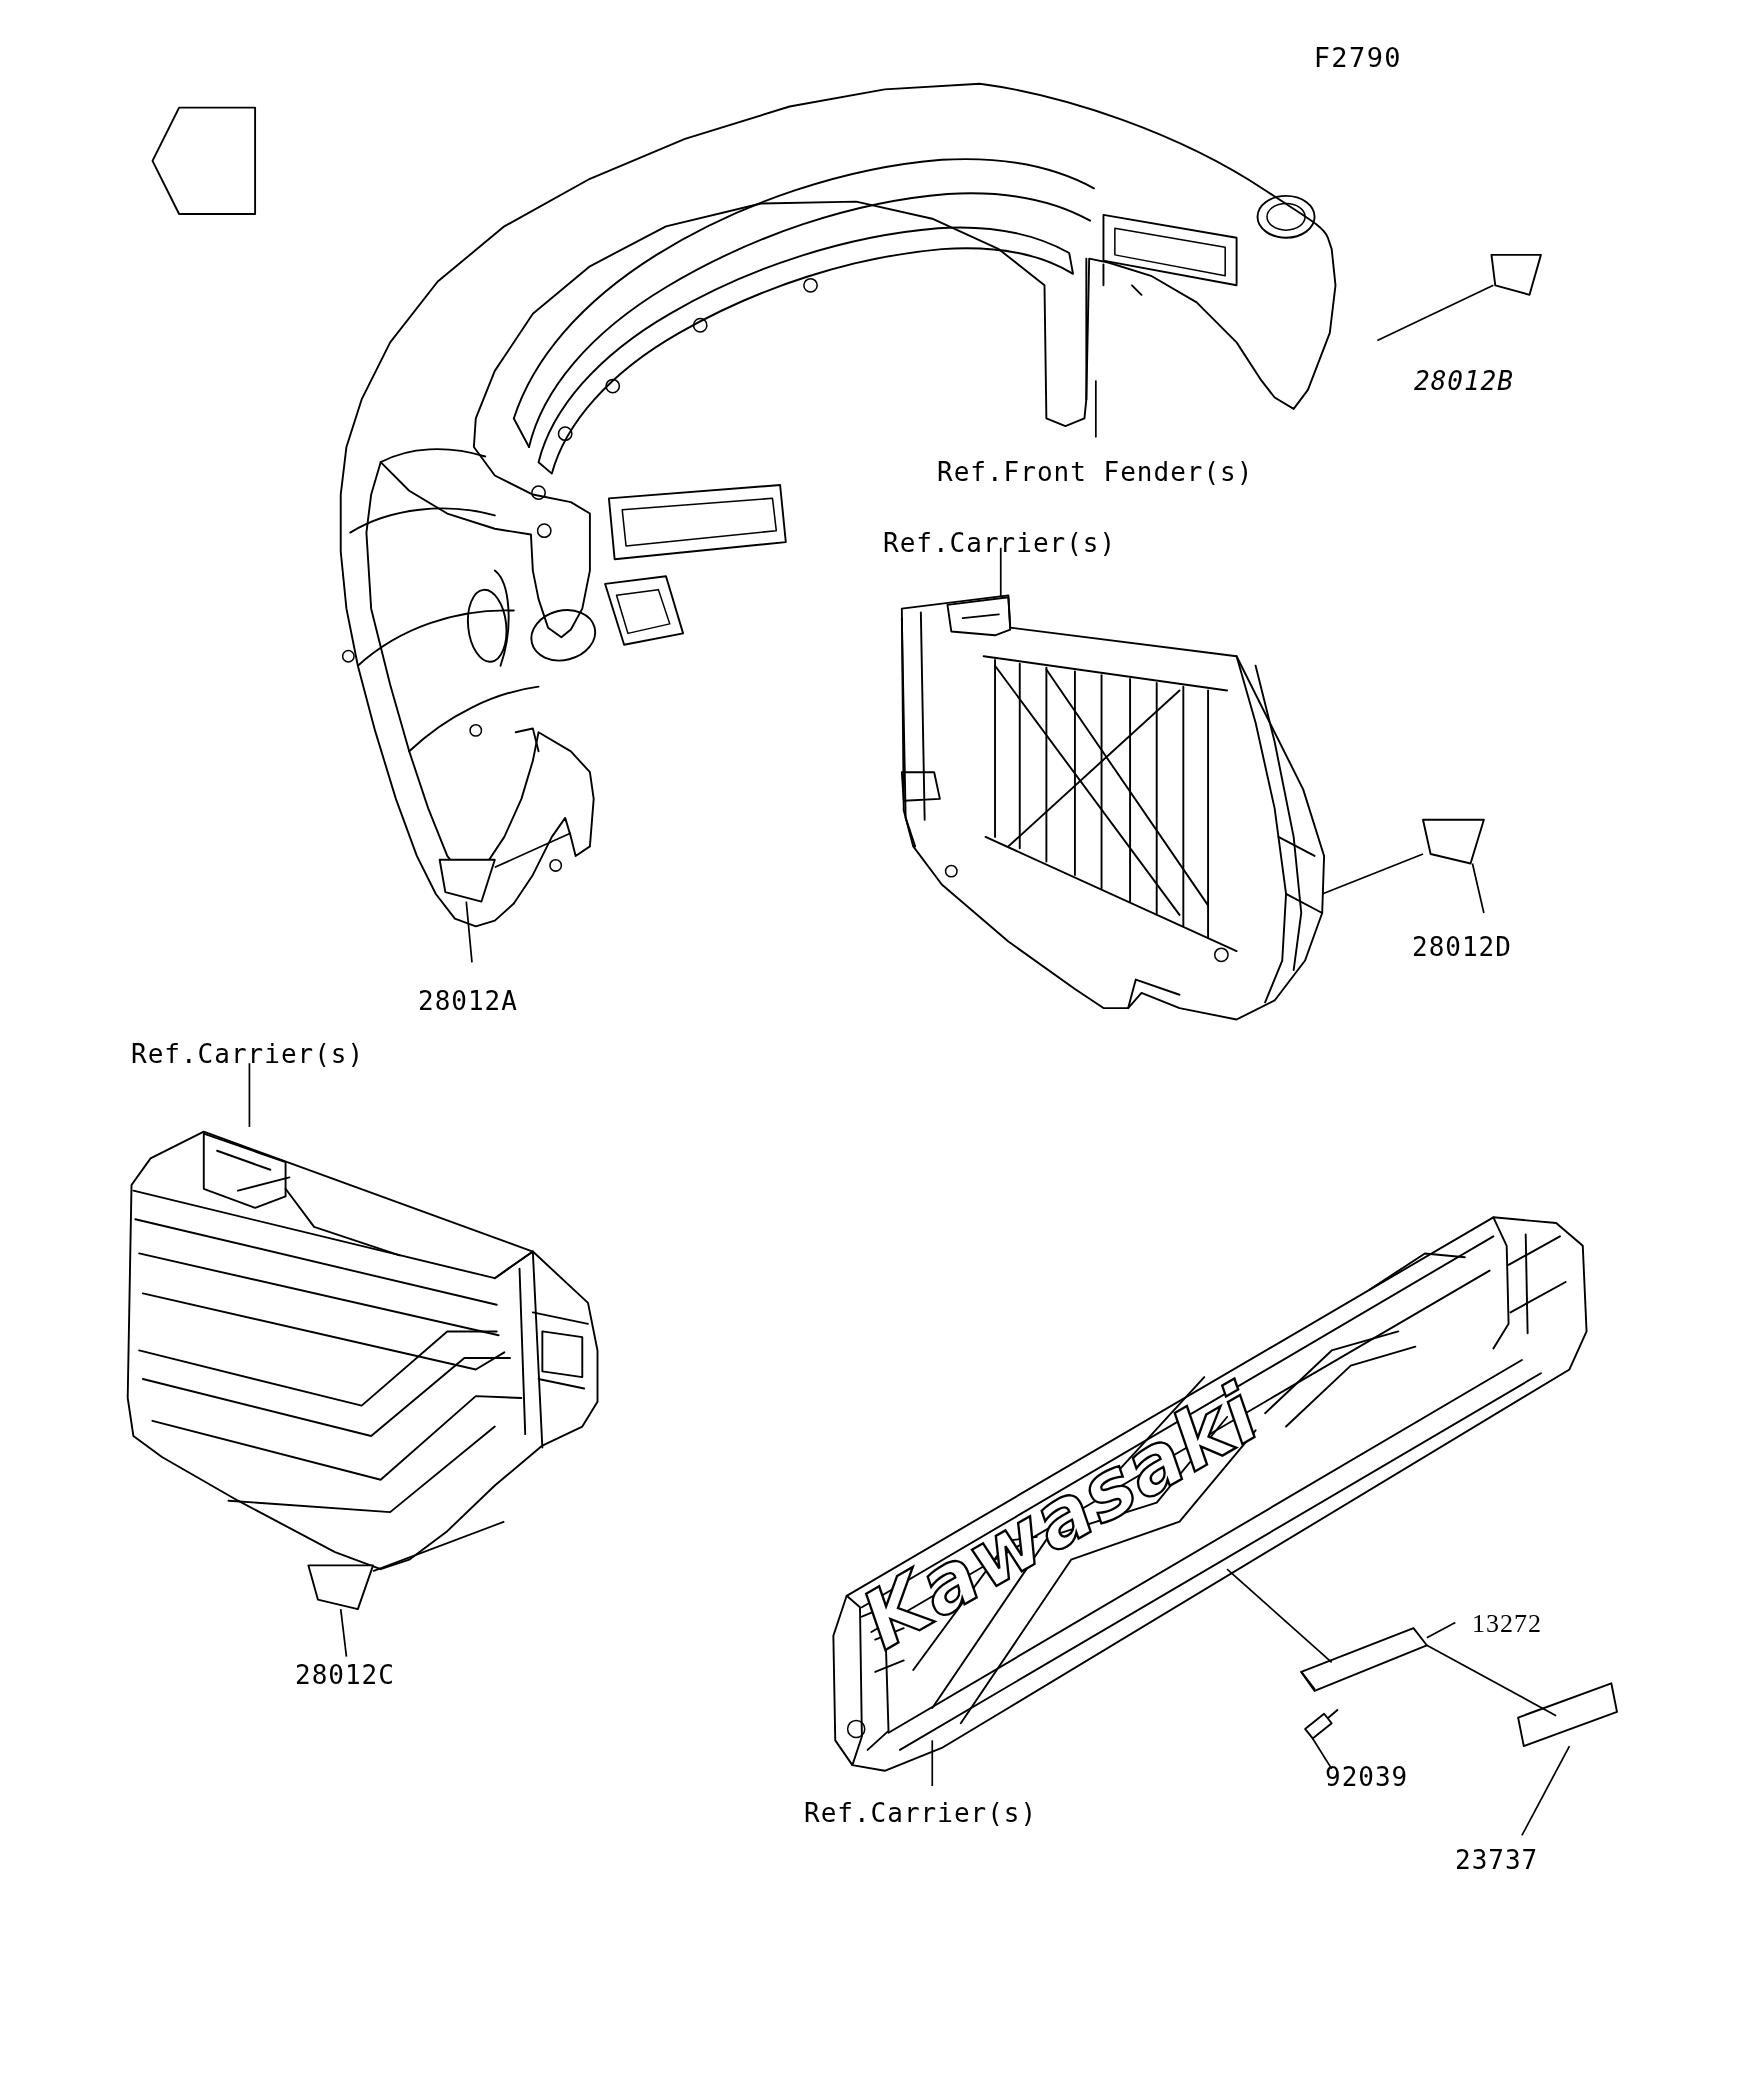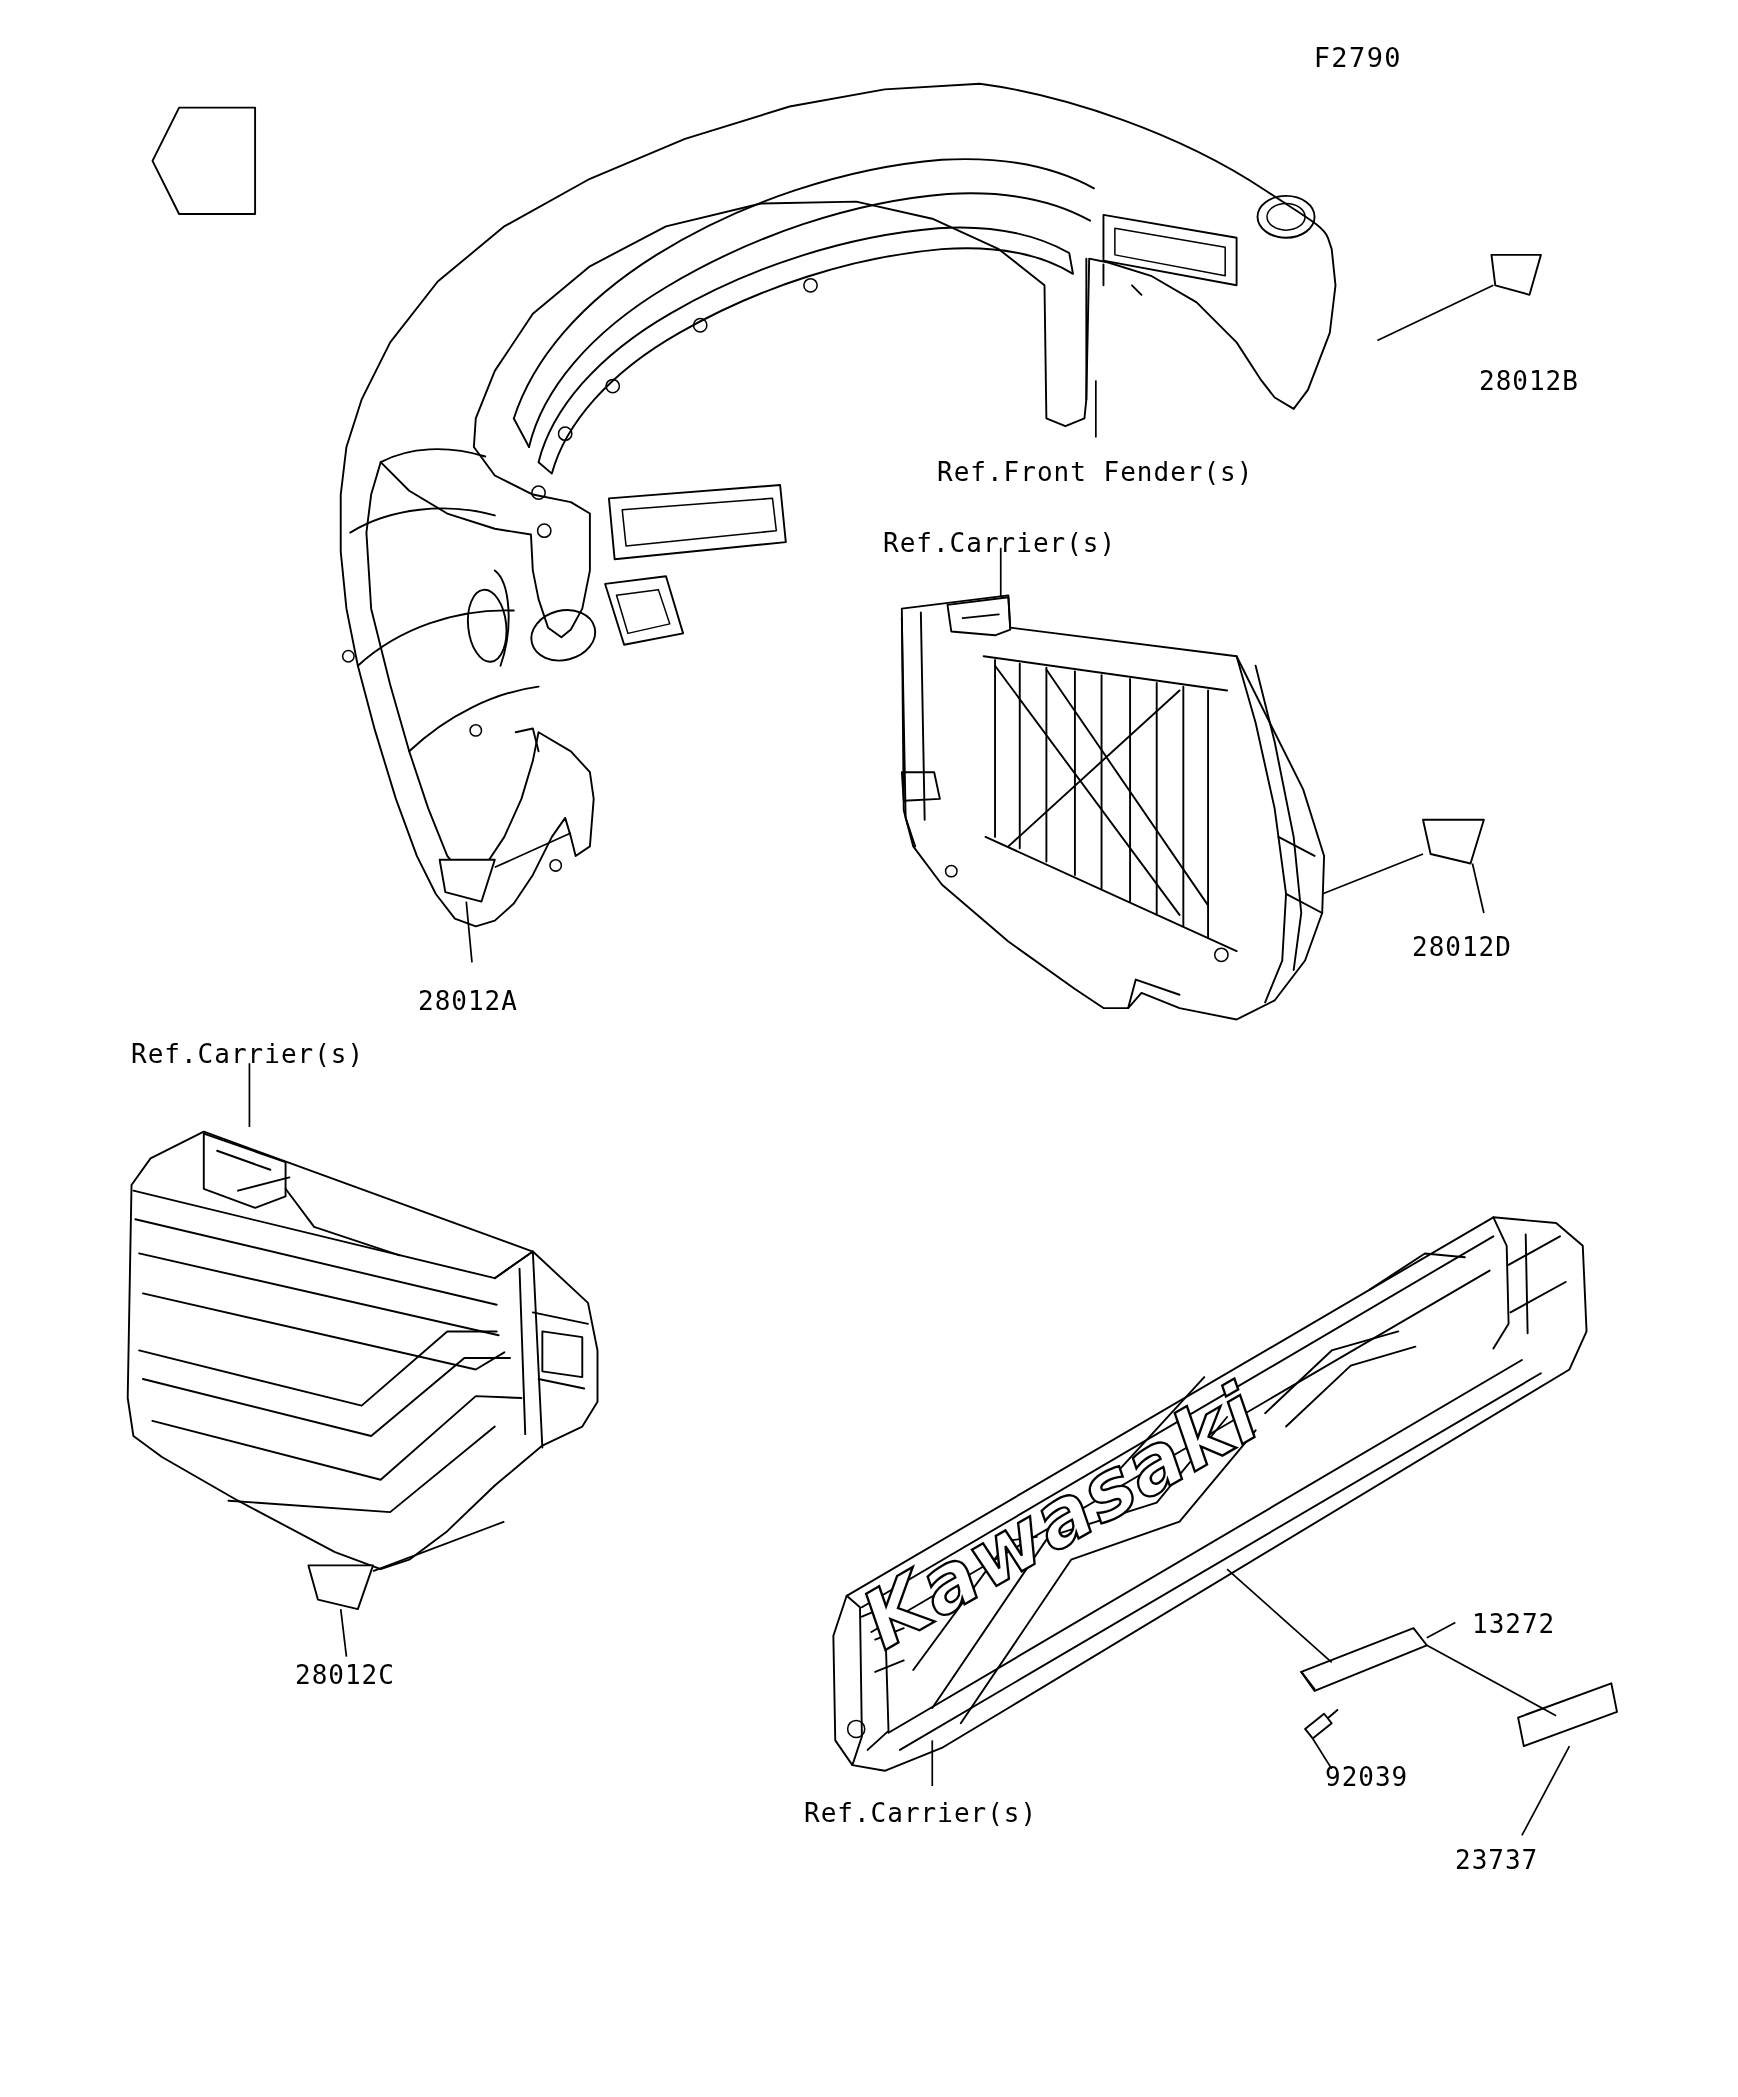--- a/index.html
+++ b/index.html
@@ -415,25 +415,25 @@
       <path class="fillw" d="M1596 1806 L1694 1770 L1700 1800 L1602 1836 Z"></path>
       <path class="ln-lead" d="M1650 1836 L1600 1930"></path>
       <path class="ln-lead" d="M1500 1730 L1636 1804"></path>
     </g>
 
     <path class="ln-lead" d="M1290 1650 L1400 1748"></path>
 
     <path class="ln-lead" d="M980 1878 L980 1830"></path>
   </svg>
 
-  <div class="label" style="left:1479px; top:366px;">28012B</div>
+  <div class="label" style="left:1414px; top:366px;font-style:italic;">28012B</div>
   <div class="label" style="left:418px; top:986px;">28012A</div>
   <div class="label" style="left:1412px; top:932px;">28012D</div>
   <div class="label" style="left:295px; top:1660px;">28012C</div>
-  <div class="label" style="left:1472px; top:1609px;">13272</div>
+  <div class="label" style="left:1472px; top:1609px;font-family:Liberation Serif, serif;">13272</div>
   <div class="label" style="left:1325px; top:1762px;">92039</div>
   <div class="label" style="left:1455px; top:1845px;">23737</div>
 
   <div class="label" style="left:937px; top:457px;text-align:right;">Ref.Front Fender(s)</div>
   <div class="label" style="left:883px; top:528px;">Ref.Carrier(s)</div>
   <div class="label" style="left:131px; top:1039px;">Ref.Carrier(s)</div>
   <div class="label" style="left:804px; top:1798px;">Ref.Carrier(s)</div>
 
 </div>
 

